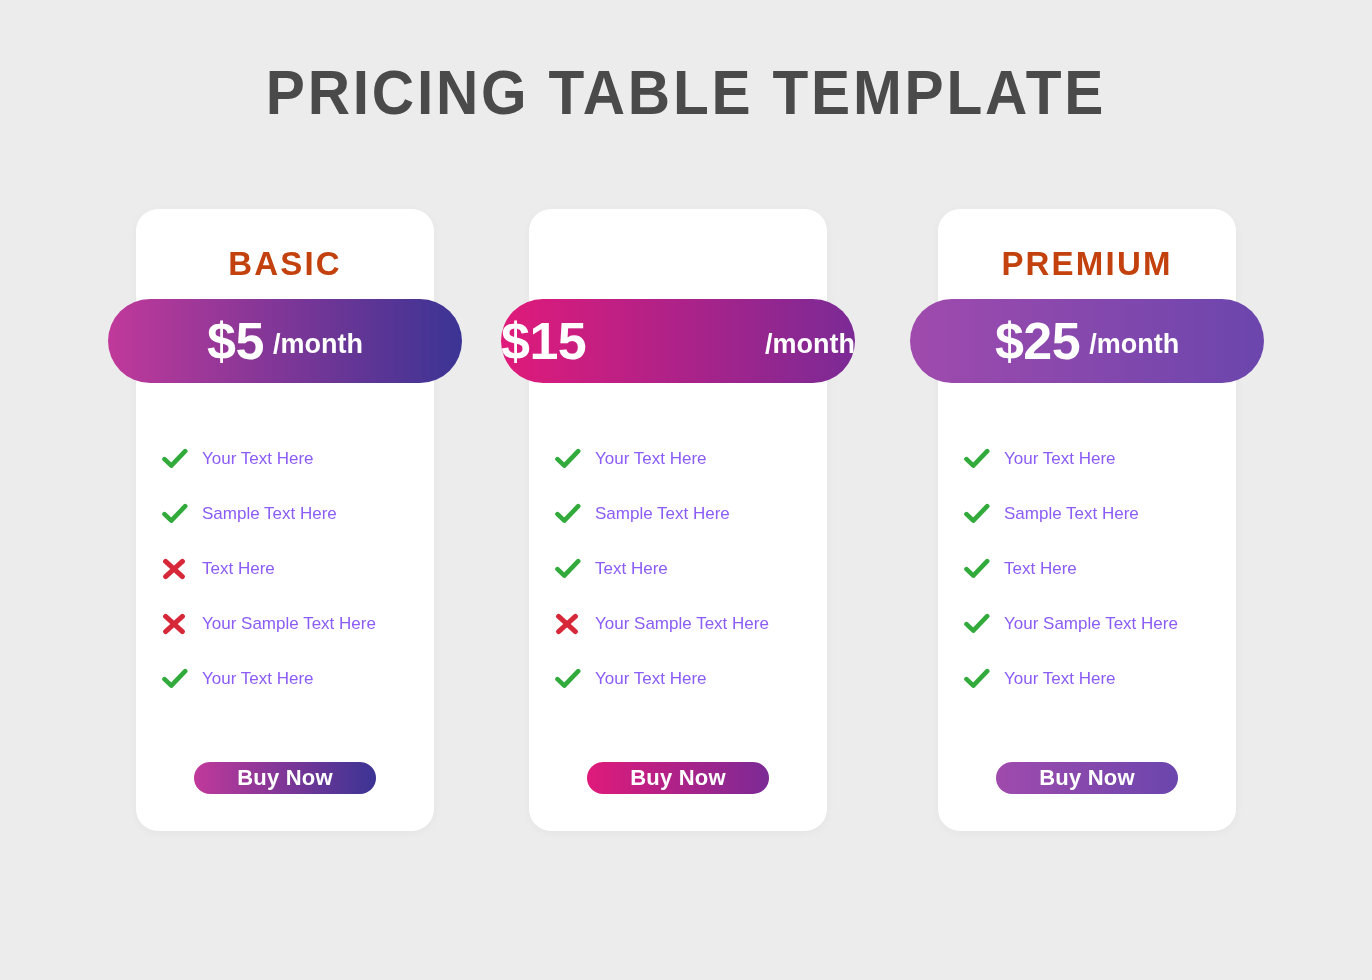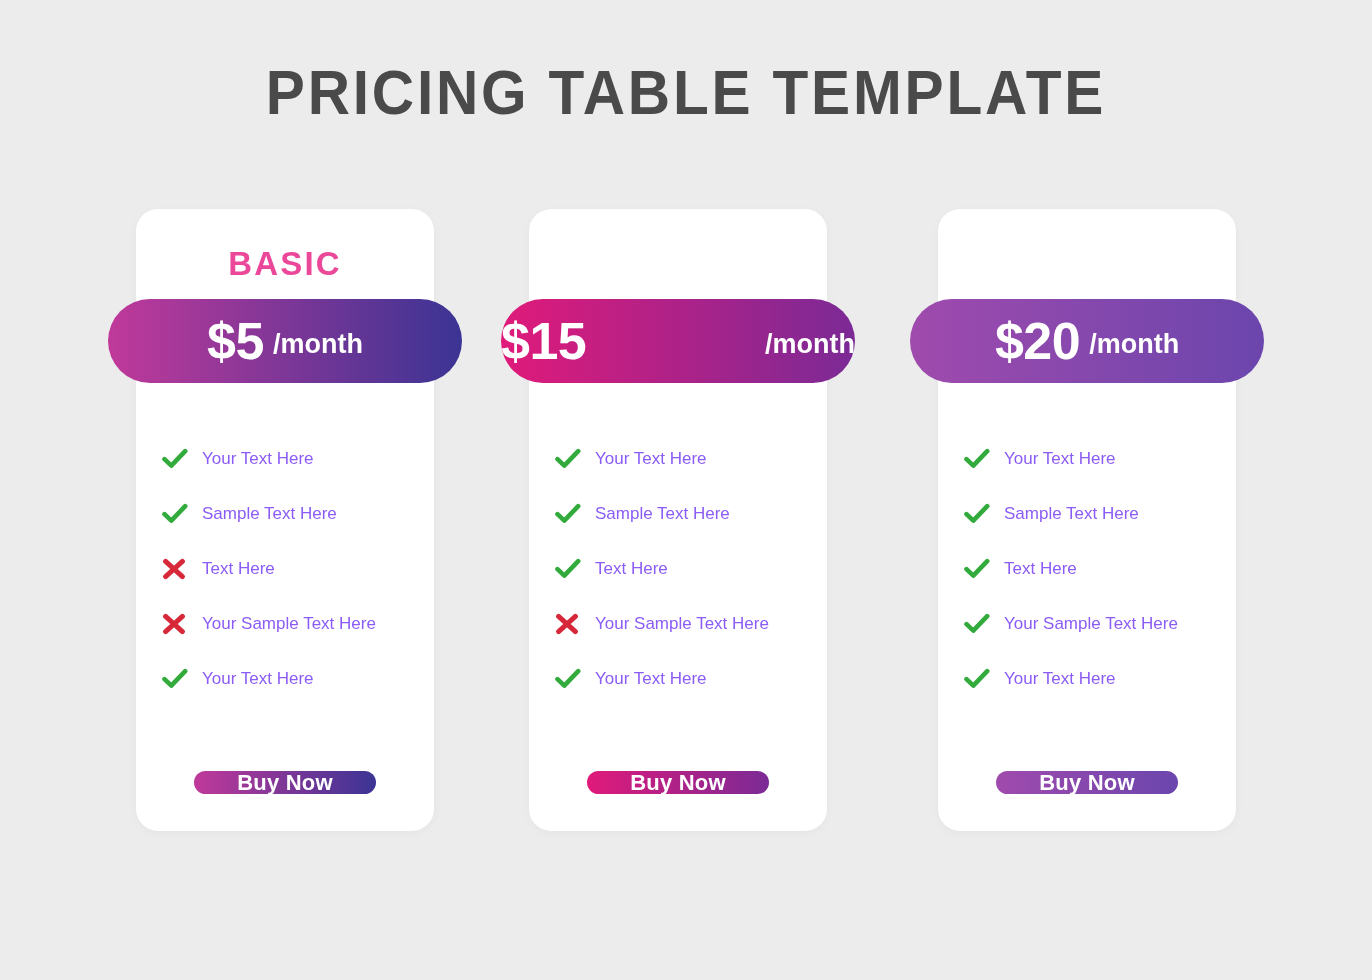--- a/index.html
+++ b/index.html
@@ -55,21 +55,21 @@
   .card-2 { left: 802px; }
 
   .plan-name {
     position: absolute;
     top: 36px;
     left: 0;
     width: 100%;
     text-align: center;
     font-size: 33px;
     font-weight: bold;
-    color: #ec4899;
+    color: #c2410c;
     letter-spacing: 2.2px;
     white-space: nowrap;
   }
 
   
   .price-banner {
     position: absolute;
     top: 90px;
     left: -28px;
     width: 354px;
@@ -124,21 +124,21 @@
     white-space: nowrap;
   }
 
   
   .buy-button {
     position: absolute;
     bottom: 37px;
     left: 50%;
     transform: translateX(-50%);
     width: 182px;
-    height: 23px;
+    height: 32px;
     border: none;
     border-radius: 20px;
     color: #ffffff;
     font-size: 22px;
     font-weight: bold;
     font-family: "Liberation Sans", "DejaVu Sans", sans-serif;
     cursor: pointer;
     letter-spacing: 0.2px;
     line-height: 1;
     padding: 0;
@@ -243,22 +243,23 @@
             <svg width="26" height="22" viewBox="0 0 26 22" aria-hidden="true">
               <path d="M2.5 11.2 L9.3 17.6 L23.2 3.2" fill="none" stroke="#32ab3c" stroke-width="4.6" stroke-linecap="round" stroke-linejoin="round"></path>
             </svg>
           </span>
           <span class="feature-label">Your Text Here</span>
         </div>
       </div>
       <button class="buy-button" style="background: linear-gradient(to right, rgb(224, 26, 122) 0%, rgb(123, 42, 150) 100%);">Buy Now</button>
     </div>
     <div class="card card-2">
+      <div class="plan-name">PREMIUM</div>
       <div class="price-banner" style="background: linear-gradient(to right, rgb(160, 74, 173) 0%, rgb(107, 70, 173) 100%);">
-        <span class="price-amount">$20</span>
+        <span class="price-amount">$25</span>
         <span class="price-period">/month</span>
       </div>
       <div class="features">
         <div class="feature-row">
           <span class="feature-icon">
             <svg width="26" height="22" viewBox="0 0 26 22" aria-hidden="true">
               <path d="M2.5 11.2 L9.3 17.6 L23.2 3.2" fill="none" stroke="#32ab3c" stroke-width="4.6" stroke-linecap="round" stroke-linejoin="round"></path>
             </svg>
           </span>
           <span class="feature-label">Your Text Here</span>

